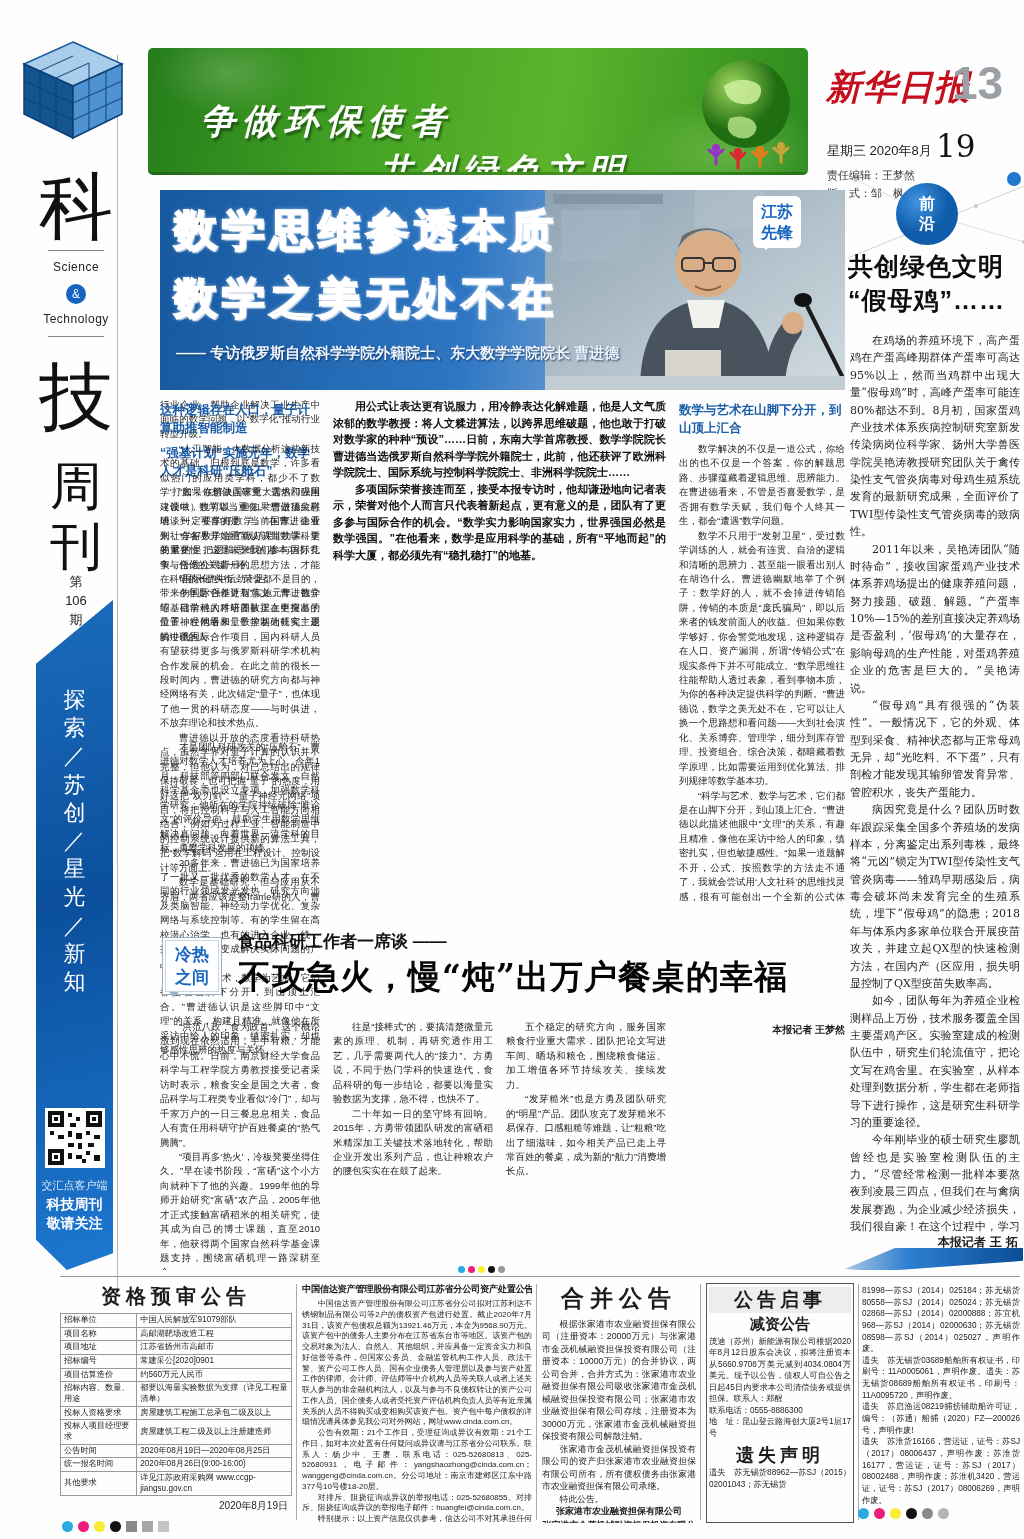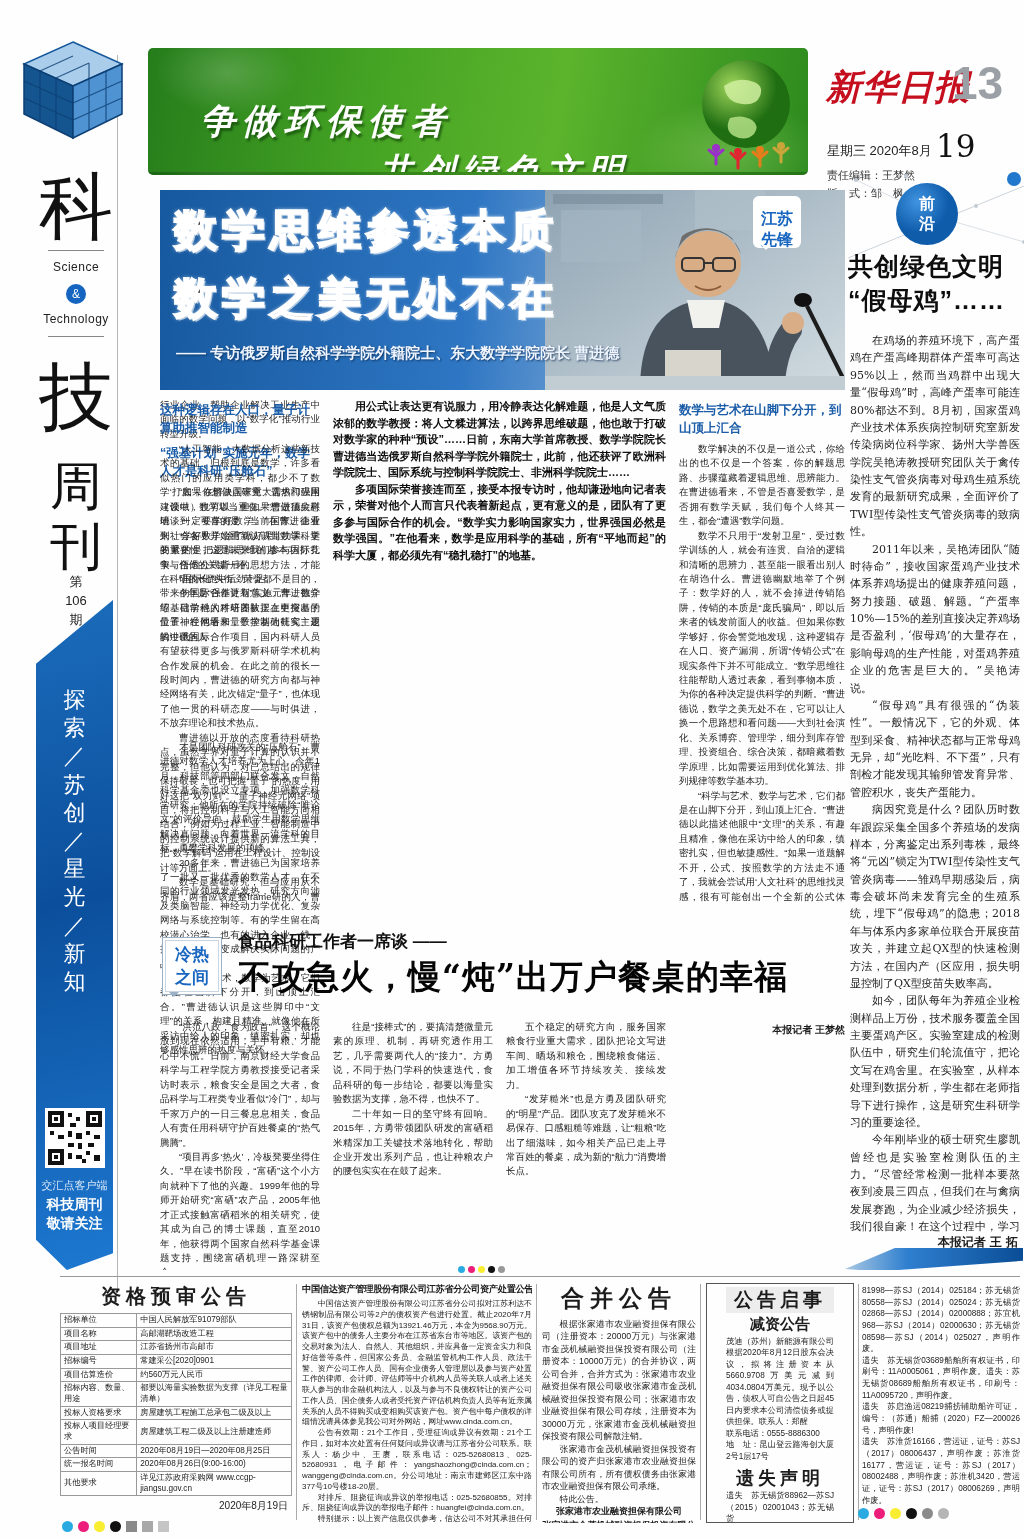--- a/index.html
+++ b/index.html
@@ -55,21 +55,21 @@
   
   #main-head { position:absolute; left:160px; top:190px; width:685px; height:200px; overflow:hidden;
     background:linear-gradient(95deg,#17599f 0%,#2e76c3 45%,#85aed9 72%,#b8c7d2 100%); }
   #photo { position:absolute; right:0; top:0; }
   .hl { position:absolute; left:14px; font-size:43px; font-weight:900; letter-spacing:5px; color:#000;
     -webkit-text-stroke:2px #fff; text-shadow:0 0 4px rgba(255,255,255,.9),2px 2px 0 rgba(255,255,255,.6); white-space:nowrap; }
   #hl1 { top:12px; } #hl2 { top:80px; }
   #deck { position:absolute; left:16px; top:154px; width:560px; font-size:15px; font-weight:700; color:#eef5ff;
     text-shadow:1px 1px 2px rgba(10,40,80,.8); z-index:3; }
   #js-badge { position:absolute; left:593px; top:6px; width:48px; height:52px; background:#fff; border-radius:6px;
-    color:#1866c0; font-weight:800; font-size:16px; line-height:1.3; text-align:center; padding-top:13px; z-index:3; }
+    color:#1866c0; font-weight:800; font-size:16px; line-height:1.3; text-align:center; padding-top:6px; z-index:3; }
   #js-badge:after { content:""; position:absolute; left:8px; bottom:-7px; border:5px solid transparent; border-top-color:#fff; }
   
   #main-body { position:absolute; left:160px; top:398px; width:685px; height:508px; font-size:9.5px; }
   .mcol { position:absolute; top:0; height:508px; overflow:hidden; }
   #mcol1 { left:0; width:160px; }
   #lede { position:absolute; left:173px; top:0; width:333px; height:163px; overflow:hidden;
     font-size:11px; line-height:1.5; font-weight:600; color:#0e0e0e; }
   #lede p { text-indent:2em; text-align:justify; }
   #mcol2 { left:173px; top:166px; width:160px; height:342px; }
   #mcol3 { left:346px; top:166px; width:160px; height:342px; }
@@ -116,21 +116,21 @@
   #preq td { border:1px solid #999; padding:1px 3px; line-height:1.3; vertical-align:middle; }
   #preq td.cell-label { width:33%; }
   #preq-date { text-align:right; font-size:10px; margin-top:3px; padding-right:4px; }
   #cinda { position:absolute; left:302px; top:1283px; width:230px; height:240px; overflow:hidden; }
   #cinda-title { font-size:9.3px; font-weight:900; white-space:nowrap; letter-spacing:-.4px; margin-bottom:3px; }
   #cinda p { font-size:7.9px; line-height:1.36; text-indent:2em; text-align:justify; color:#222; }
   #merger { position:absolute; left:542px; top:1283px; width:154px; height:240px; overflow:hidden; }
   #merger-title { text-align:center; font-size:23px; font-weight:900; letter-spacing:6px; margin-bottom:4px; }
   #merger p { font-size:8.8px; line-height:1.42; text-indent:2em; text-align:justify; }
   #merger .sig { text-align:center; font-weight:700; font-size:9px; text-indent:0; line-height:1.5; }
-  #annbox { position:absolute; left:706px; top:1283px; width:148px; height:240px; border:1px solid #555; padding:3px 19px; overflow:hidden; }
+  #annbox { position:absolute; left:706px; top:1283px; width:148px; height:240px; border:1px solid #555; padding:3px 2px; overflow:hidden; }
   #ann-title { text-align:center; font-size:19px; font-weight:900; letter-spacing:4px; background:#ededed; }
   #ann-sub { text-align:center; font-size:15px; font-weight:800; margin:2px 0; }
   #annbox p { font-size:8.2px; line-height:1.4; text-align:justify; }
   #lost-title { text-align:center; font-size:18px; font-weight:900; letter-spacing:4px; margin-top:4px; }
   #lostcol { position:absolute; left:862px; top:1285px; width:158px; height:222px; overflow:hidden; }
   #lostcol p { font-size:8.2px; line-height:1.42; text-align:justify; color:#222; }
   
   .marks { position:absolute; display:flex; gap:5px; }
   #marks-left { left:62px; top:1521px; }
   #marks-right { left:858px; top:1508px; }

